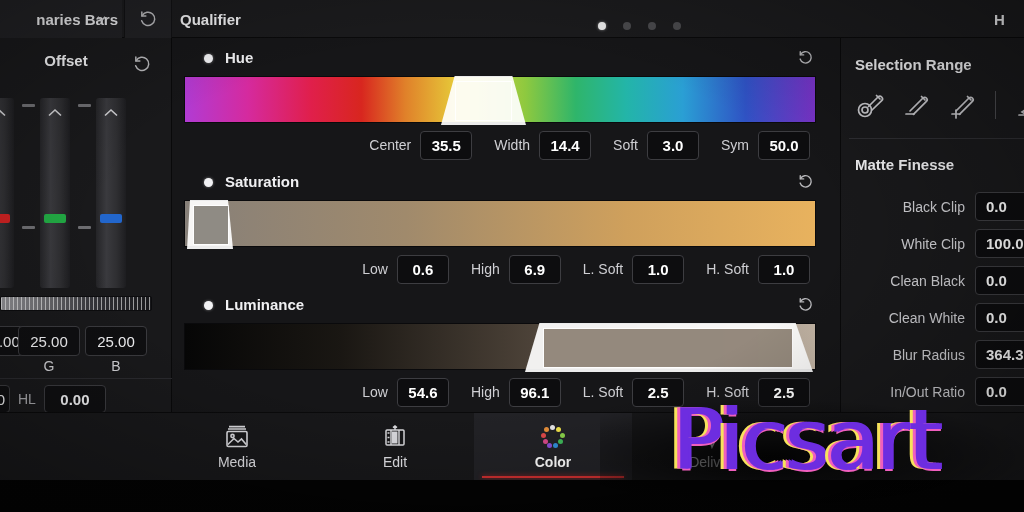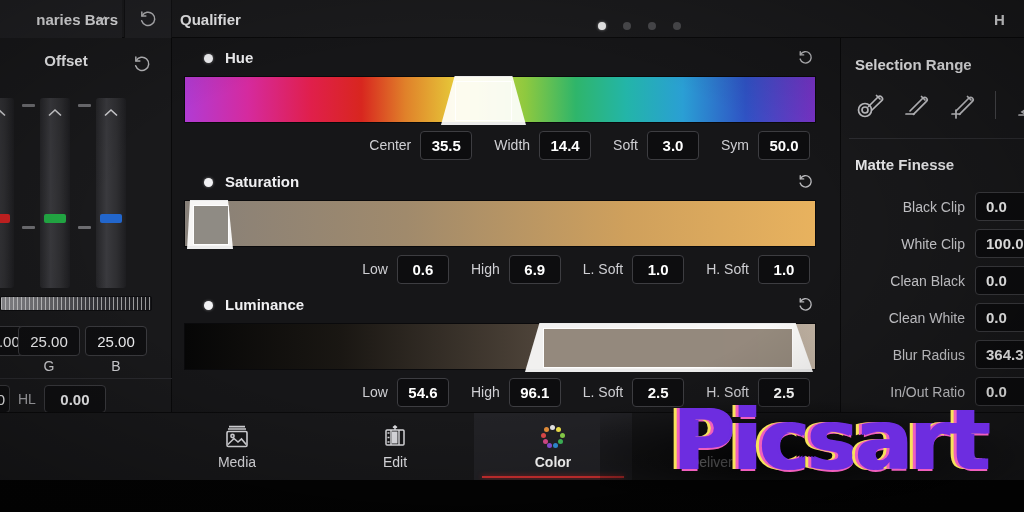--- a/index.html
+++ b/index.html
@@ -293,21 +293,21 @@
     background: #030303;
   }
 
   
   .cwheel { width: 24px; height: 24px; position: relative; }
   .cwheel i { position: absolute; width: 5px; height: 5px; border-radius: 50%; }
 
   
   .watermark {
     position: absolute; left: 672px; top: 398px;
-    font-size: 84px; font-weight: bold;
+    font-size: 84px; font-weight: normal;
     font-family: "DejaVu Sans", sans-serif;
     letter-spacing: -2px;
     color: #6d2de0;
     text-shadow:
       -3px 0 0 #f05fbe, -6px 0 0 #f7e25c,
        3px 0 0 #6d2de0,  2px 2px 0 #f05fbe;
     pointer-events: none;
     line-height: 1;
   }
   

